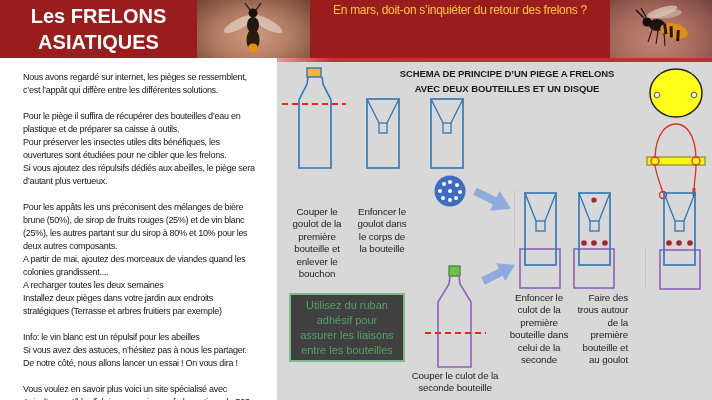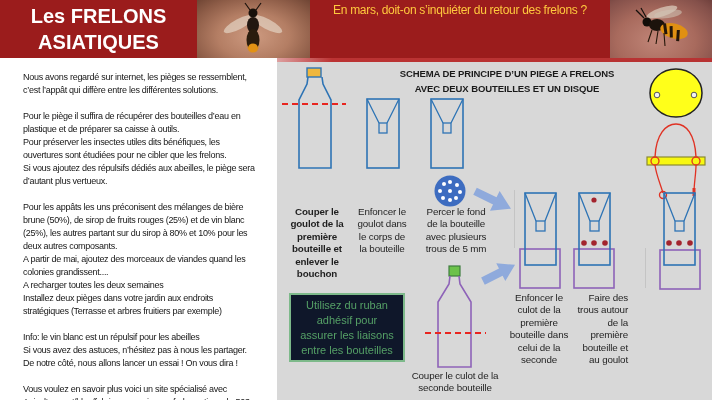--- a/index.html
+++ b/index.html
@@ -28,21 +28,21 @@
   #panel{position:absolute;left:277px;top:58px;width:442px;height:342px;background:#D8D8D8;}
   #panel-topline{position:absolute;left:0;top:0;width:442px;height:4px;
                  background:linear-gradient(90deg,#dda0a0 0,#bb3333 55px,#b73333 100%);}
   .ptitle{position:absolute;left:90px;top:8px;width:280px;text-align:center;
           font-weight:bold;font-size:9.5px;line-height:15px;letter-spacing:-0.1px;color:#1a1a1a;}
   .diag{position:absolute;}
   .cap{position:absolute;text-align:center;font-size:9.8px;line-height:12.4px;
        letter-spacing:-0.15px;color:#1f1f1f;}
   .vdiv{position:absolute;width:1px;background:#c4c4c4;}
   #tipbox{position:absolute;left:12px;top:235px;width:112px;height:62px;box-sizing:content-box;
-          border:2px solid #7DB98A;background:#0f172a;color:#55A066;
+          border:2px solid #7DB98A;background:#404040;color:#55A066;
           font-size:11px;line-height:15px;text-align:center;padding-top:3px;}
 </style>
 </head>
 <body>
 
 <div id="slide">
 
   <div id="header">
     <div class="htitle pre">Les FRELONS
 ASIATIQUES</div>
@@ -197,34 +197,30 @@
           <circle cx="47" cy="181" r="2.8"></circle>
       </g>
     </svg>
 
     <svg class="diag" style="left:148px;top:206px;" width="62" height="106" viewBox="0 0 62 106">
       <rect x="24" y="2" width="11" height="10" fill="#6CC24A" stroke="#3f7d3f" stroke-width="1.2"></rect>
       <path d="M25,12 L24,20 L13,38 L13,103 L46,103 L46,38 L35,20 L34,12" fill="none" stroke="#8E63B8" stroke-width="1.6"></path>
       <line x1="0" y1="69" x2="61" y2="69" stroke="#E8251F" stroke-width="2" stroke-dasharray="6 4"></line>
     </svg>
 
-    <div class="cap pre" style="left:6px;top:148px;width:68px;font-weight:bold;">Couper le
+    <div class="cap pre" style="left:6px;top:148px;width:68px;">Couper le
 goulot de la
 première
 bouteille et
 enlever le
 bouchon</div>
     <div class="cap pre" style="left:74px;top:148px;width:62px;">Enfoncer le
 goulot dans
 le corps de
 la bouteille</div>
-    <div class="cap pre" style="left:141px;top:148px;width:76px;">Percer le fond
-de la bouteille
-avec plusieurs
-trous de 5 mm</div>
     <div class="cap pre" style="left:227px;top:234px;width:70px;">Enfoncer le
 culot de la
 première
 bouteille dans
 celui de la
 seconde</div>
     <div class="cap pre" style="left:289px;top:234px;width:62px;text-align:right;">Faire des
 trous autour
 de la
 première

